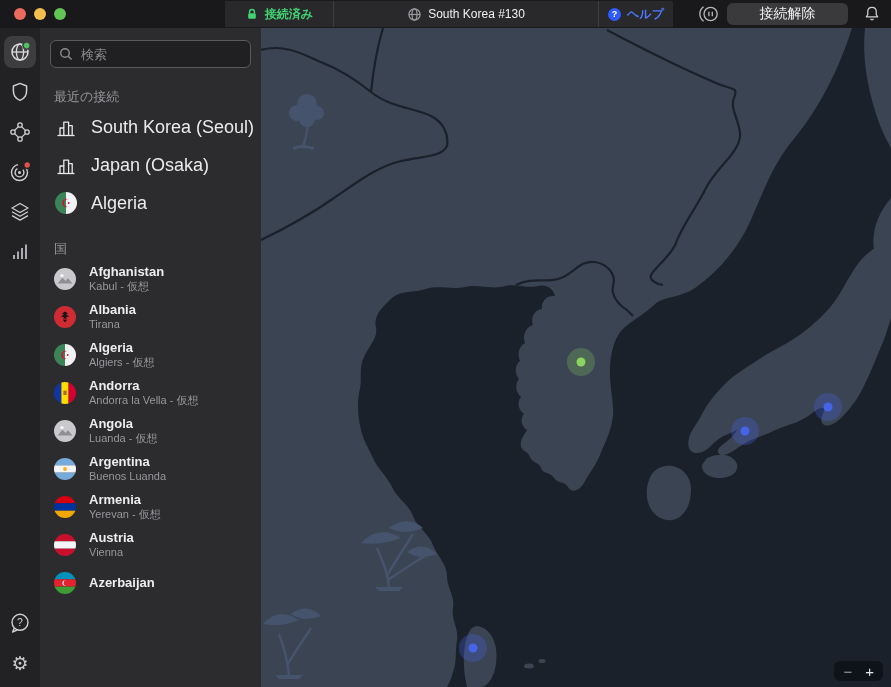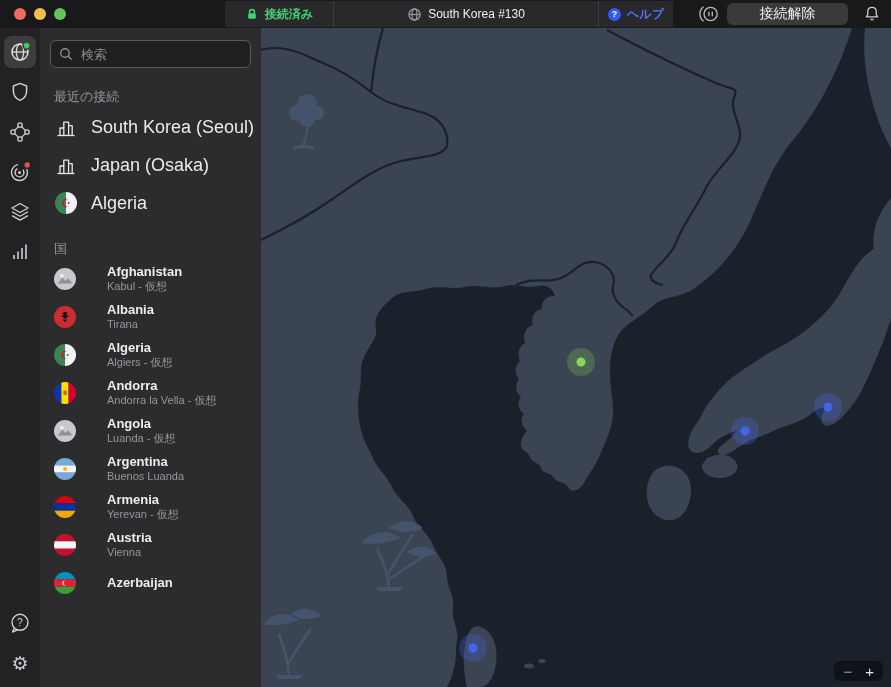--- a/index.html
+++ b/index.html
@@ -45,21 +45,21 @@
   .search-wrap{margin:12px 10px 0 10px;height:28px;background:#202022;border:1px solid #5a5a5e;
     border-radius:6px;display:flex;align-items:center;padding:0 8px;gap:6px;}
   .search-wrap input{flex:1;background:transparent;border:none;outline:none;color:#ec4899;
     font-size:13px;font-family:inherit;min-width:0;}
   .search-wrap input::placeholder{color:#8b8b90;}
   .side-header{margin:20px 4px 2px 14px;font-size:13px;color:#97979c;}
   .row{display:flex;align-items:center;height:38px;padding:0 14px;gap:13px;cursor:pointer;}
   .row .ric{width:24px;display:flex;justify-content:center;flex-shrink:0;}
   .row .rlabel{font-size:18px;color:#ebebed;white-space:nowrap;}
   .flag{width:22px;height:22px;border-radius:50%;overflow:hidden;display:block;flex-shrink:0;}
-  .ctexts{display:flex;flex-direction:column;justify-content:center;line-height:1.25;min-width:0;margin-left:18px;}
+  .ctexts{display:flex;flex-direction:column;justify-content:center;line-height:1.25;min-width:0;}
   .cname{font-size:13px;font-weight:600;color:#ededef;white-space:nowrap;}
   .csub{font-size:11px;color:#97979c;white-space:nowrap;}
   .country-list{overflow:hidden;flex:1;}
 
   
   .map-area{position:relative;flex:1;background:#1b212b;overflow:hidden;}
   .map-area svg.map{display:block;}
   .zoom-ctl{position:absolute;right:8px;bottom:6px;height:20px;padding:0 9px;display:flex;
     align-items:center;gap:13px;background:rgba(13,17,24,0.88);border-radius:6px;
     font-size:15px;color:#e2e6ec;user-select:none;}

